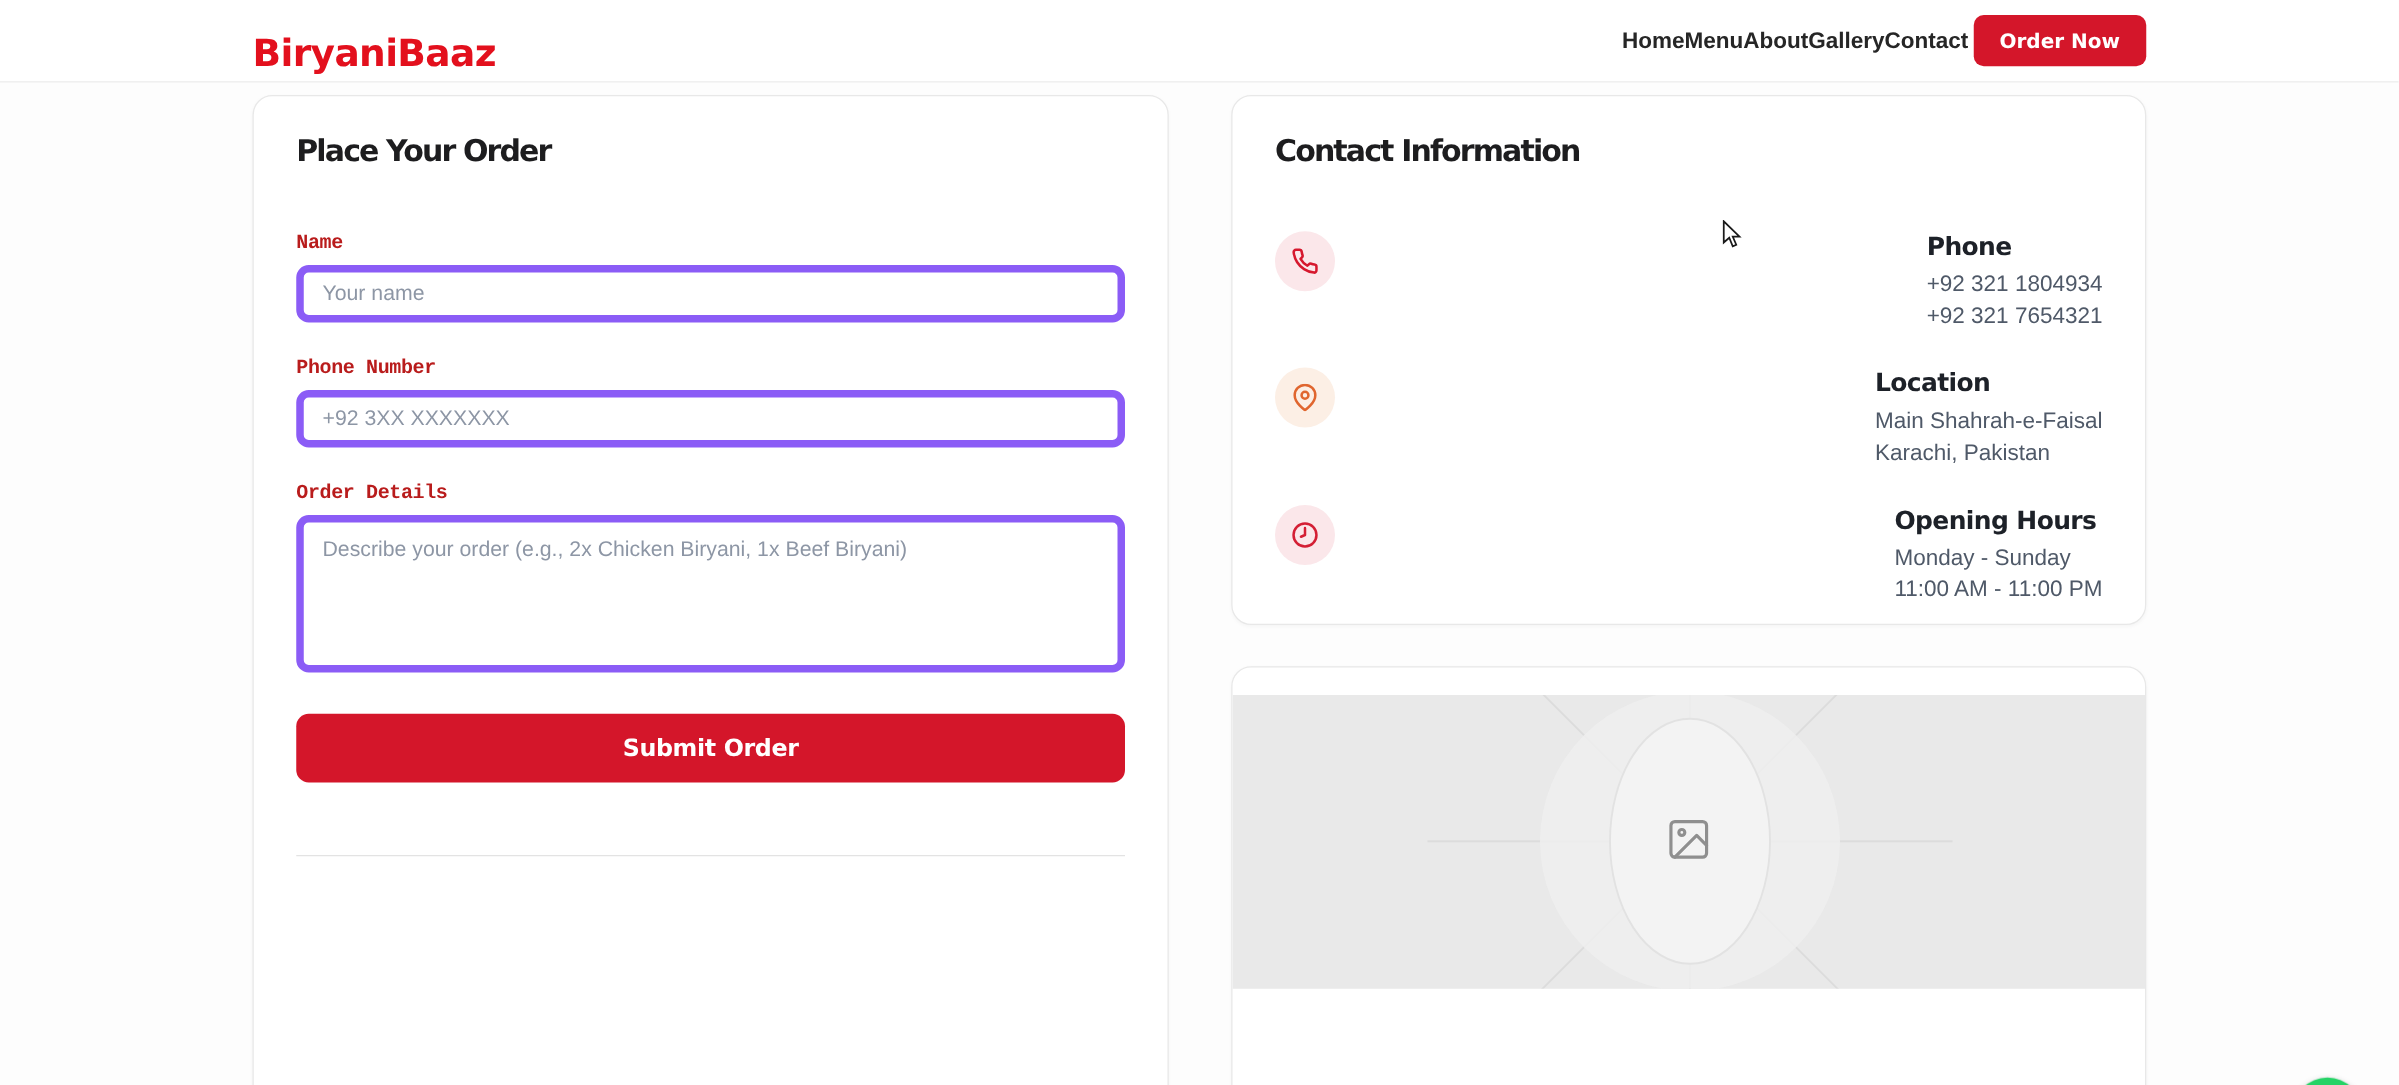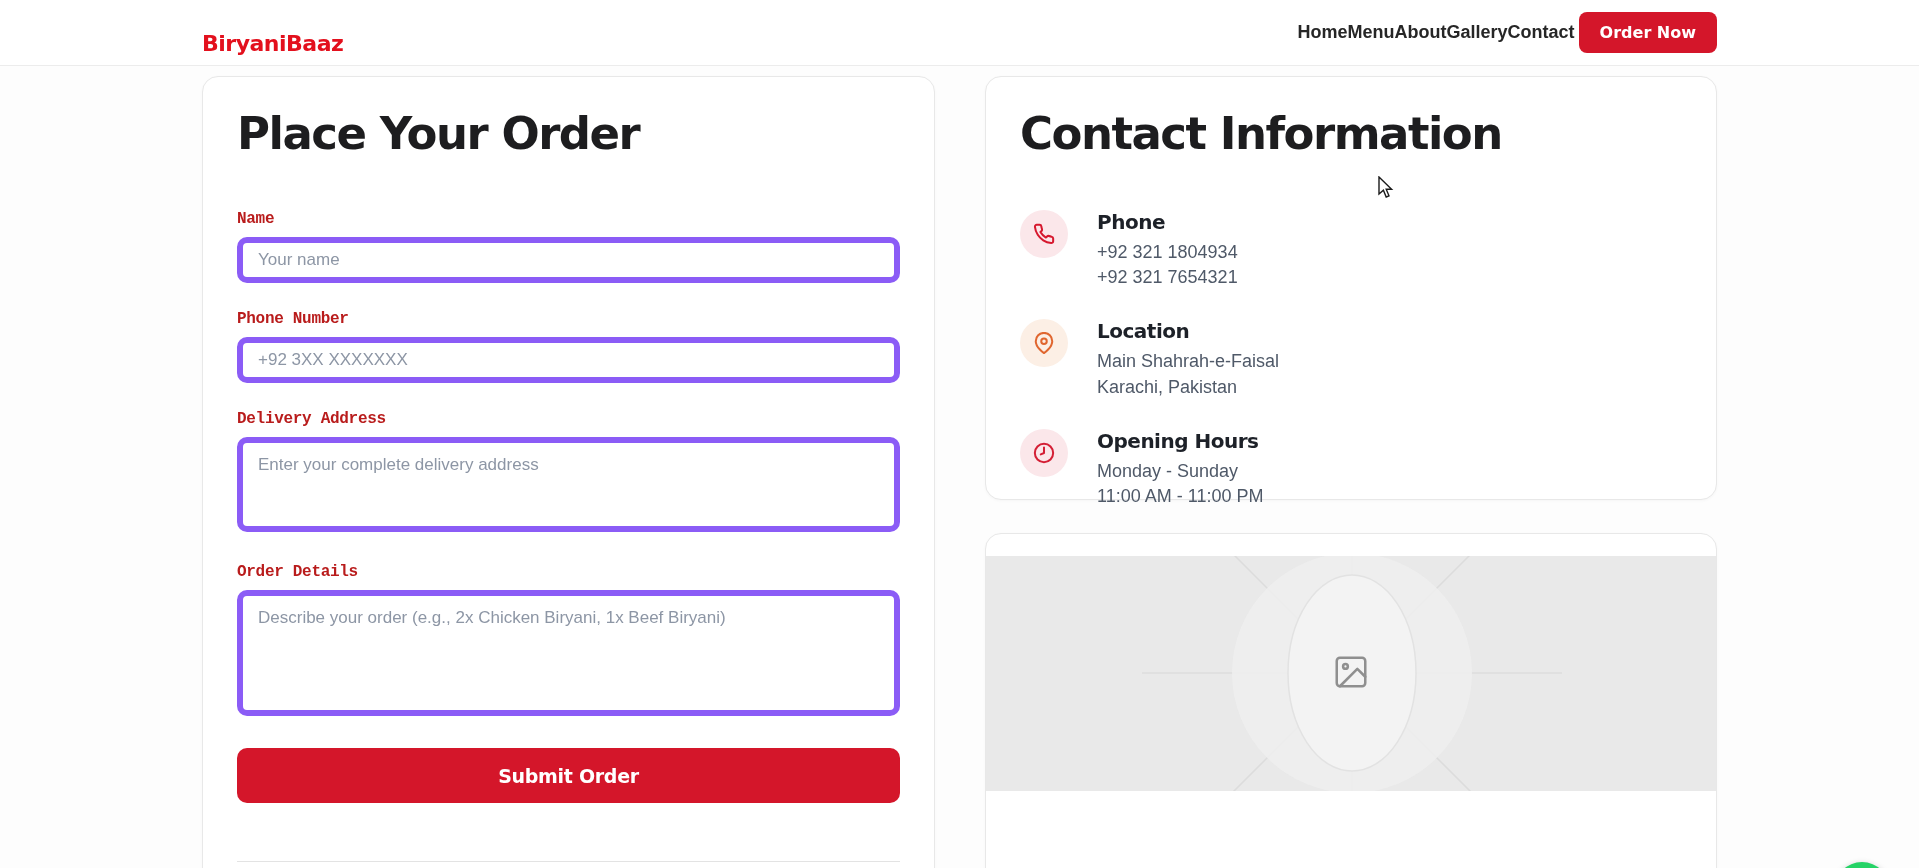--- a/index.html
+++ b/index.html
@@ -21,21 +21,21 @@
   .header-inner {
     width: 1515px;
     margin: 0 auto;
     display: flex;
     align-items: center;
     justify-content: space-between;
   }
   .logo {
     font-family: "DejaVu Sans", sans-serif;
     font-weight: 800;
-    font-size: 22px;
+    font-size: 30px;
     letter-spacing: -0.5px;
     color: var(--logo-red, #e3101d);
     cursor: pointer;
     margin-top: 21px;
   }
   .main-nav { display: flex; align-items: center; }
   .main-nav a {
     font-size: 18px;
     font-weight: 700;
     color: #262626;
@@ -66,21 +66,21 @@
     background: #ffffff;
     border: 1px solid #e8e8e8;
     border-radius: 16px;
     box-shadow: 0 1px 3px rgba(0,0,0,0.03);
   }
   .left-col { width: 733px; }
   .right-col { width: 732px; display: flex; flex-direction: column; }
   h2.card-title {
     font-family: "DejaVu Sans", sans-serif;
     font-weight: 800;
-    font-size: 45px;
+    font-size: 24px;
     letter-spacing: -1.5px;
     color: #1d1d1f;
   }
   
   .form-card { padding: 30px 34px 40px; min-height: 900px; }
   .form-card h2 { margin-bottom: 50px; }
   .form-group label {
     display: block;
     font-family: Liberation Mono, monospace;
     font-weight: 700;
@@ -123,21 +123,21 @@
     margin-top: 1px;
   }
   .form-divider {
     border: none;
     border-top: 1px solid #e3e3e3;
     margin-top: 58px;
   }
   
   .contact-card { padding: 30px 34px; height: 424px; }
   .contact-card h2 { margin-bottom: 50px; }
-  .contact-row { display: flex; gap: 29px; margin-bottom: 29px; }
+  .contact-row { display: flex; gap: 29px; margin-bottom: 29px; justify-content: space-between; }
   .icon-circle {
     width: 48px; height: 48px;
     border-radius: 50%;
     flex-shrink: 0;
     display: flex; align-items: center; justify-content: center;
   }
   .circle-pink  { background: var(--circle-pink,  #fbe7ea); }
   .circle-peach { background: var(--circle-peach, #fcefe5); }
   .contact-texts .c-title {
     font-family: "DejaVu Sans", sans-serif;
@@ -203,24 +203,20 @@
   <section class="card left-col form-card">
     <h2 class="card-title">Place Your Order</h2>
     <form>
       <div class="form-group">
         <label>Name</label>
         <input type="text" placeholder="Your name" style="">
       </div>
       <div class="form-group">
         <label>Phone Number</label>
         <input type="text" placeholder="+92 3XX XXXXXXX" style="">
-      </div>
-      <div class="form-group">
-        <label>Delivery Address</label>
-        <textarea class="ta-address" placeholder="Enter your complete delivery address" style=""></textarea>
       </div>
       <div class="form-group">
         <label>Order Details</label>
         <textarea class="ta-order" placeholder="Describe your order (e.g., 2x Chicken Biryani, 1x Beef Biryani)" style=""></textarea>
       </div>
       <button type="button" class="btn-submit">Submit Order</button>
     </form>
     <hr class="form-divider">
   </section>
 

